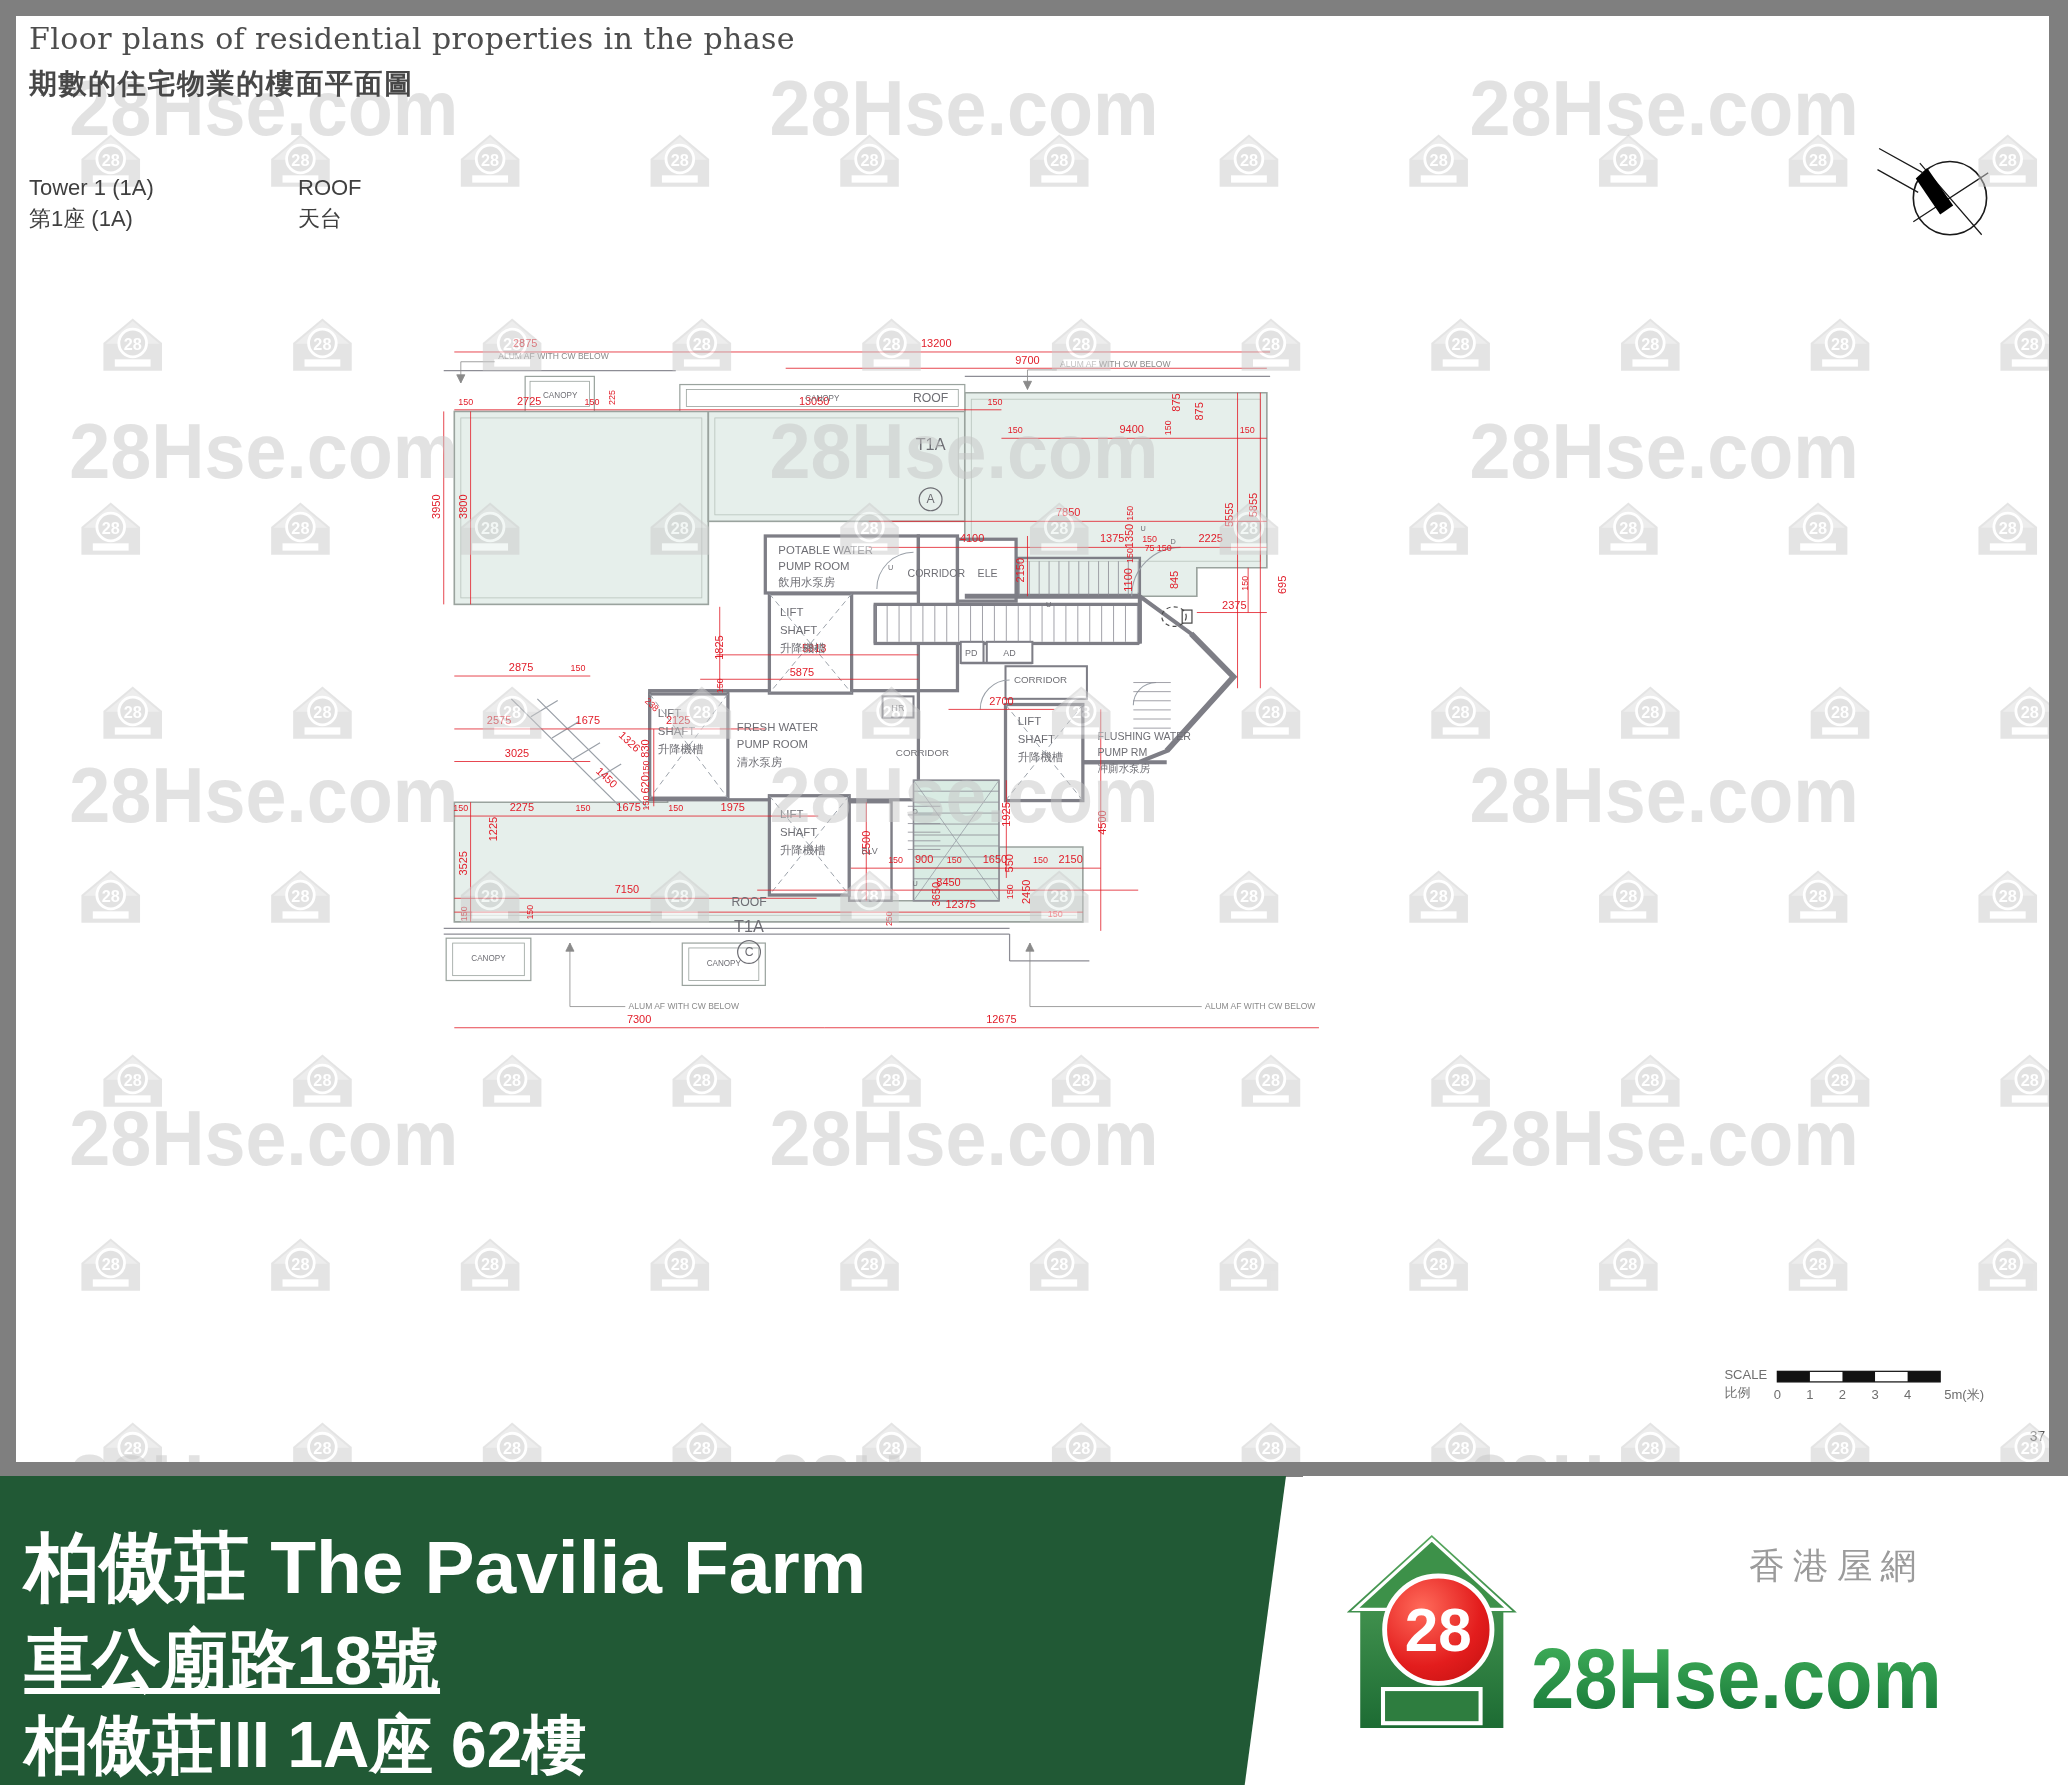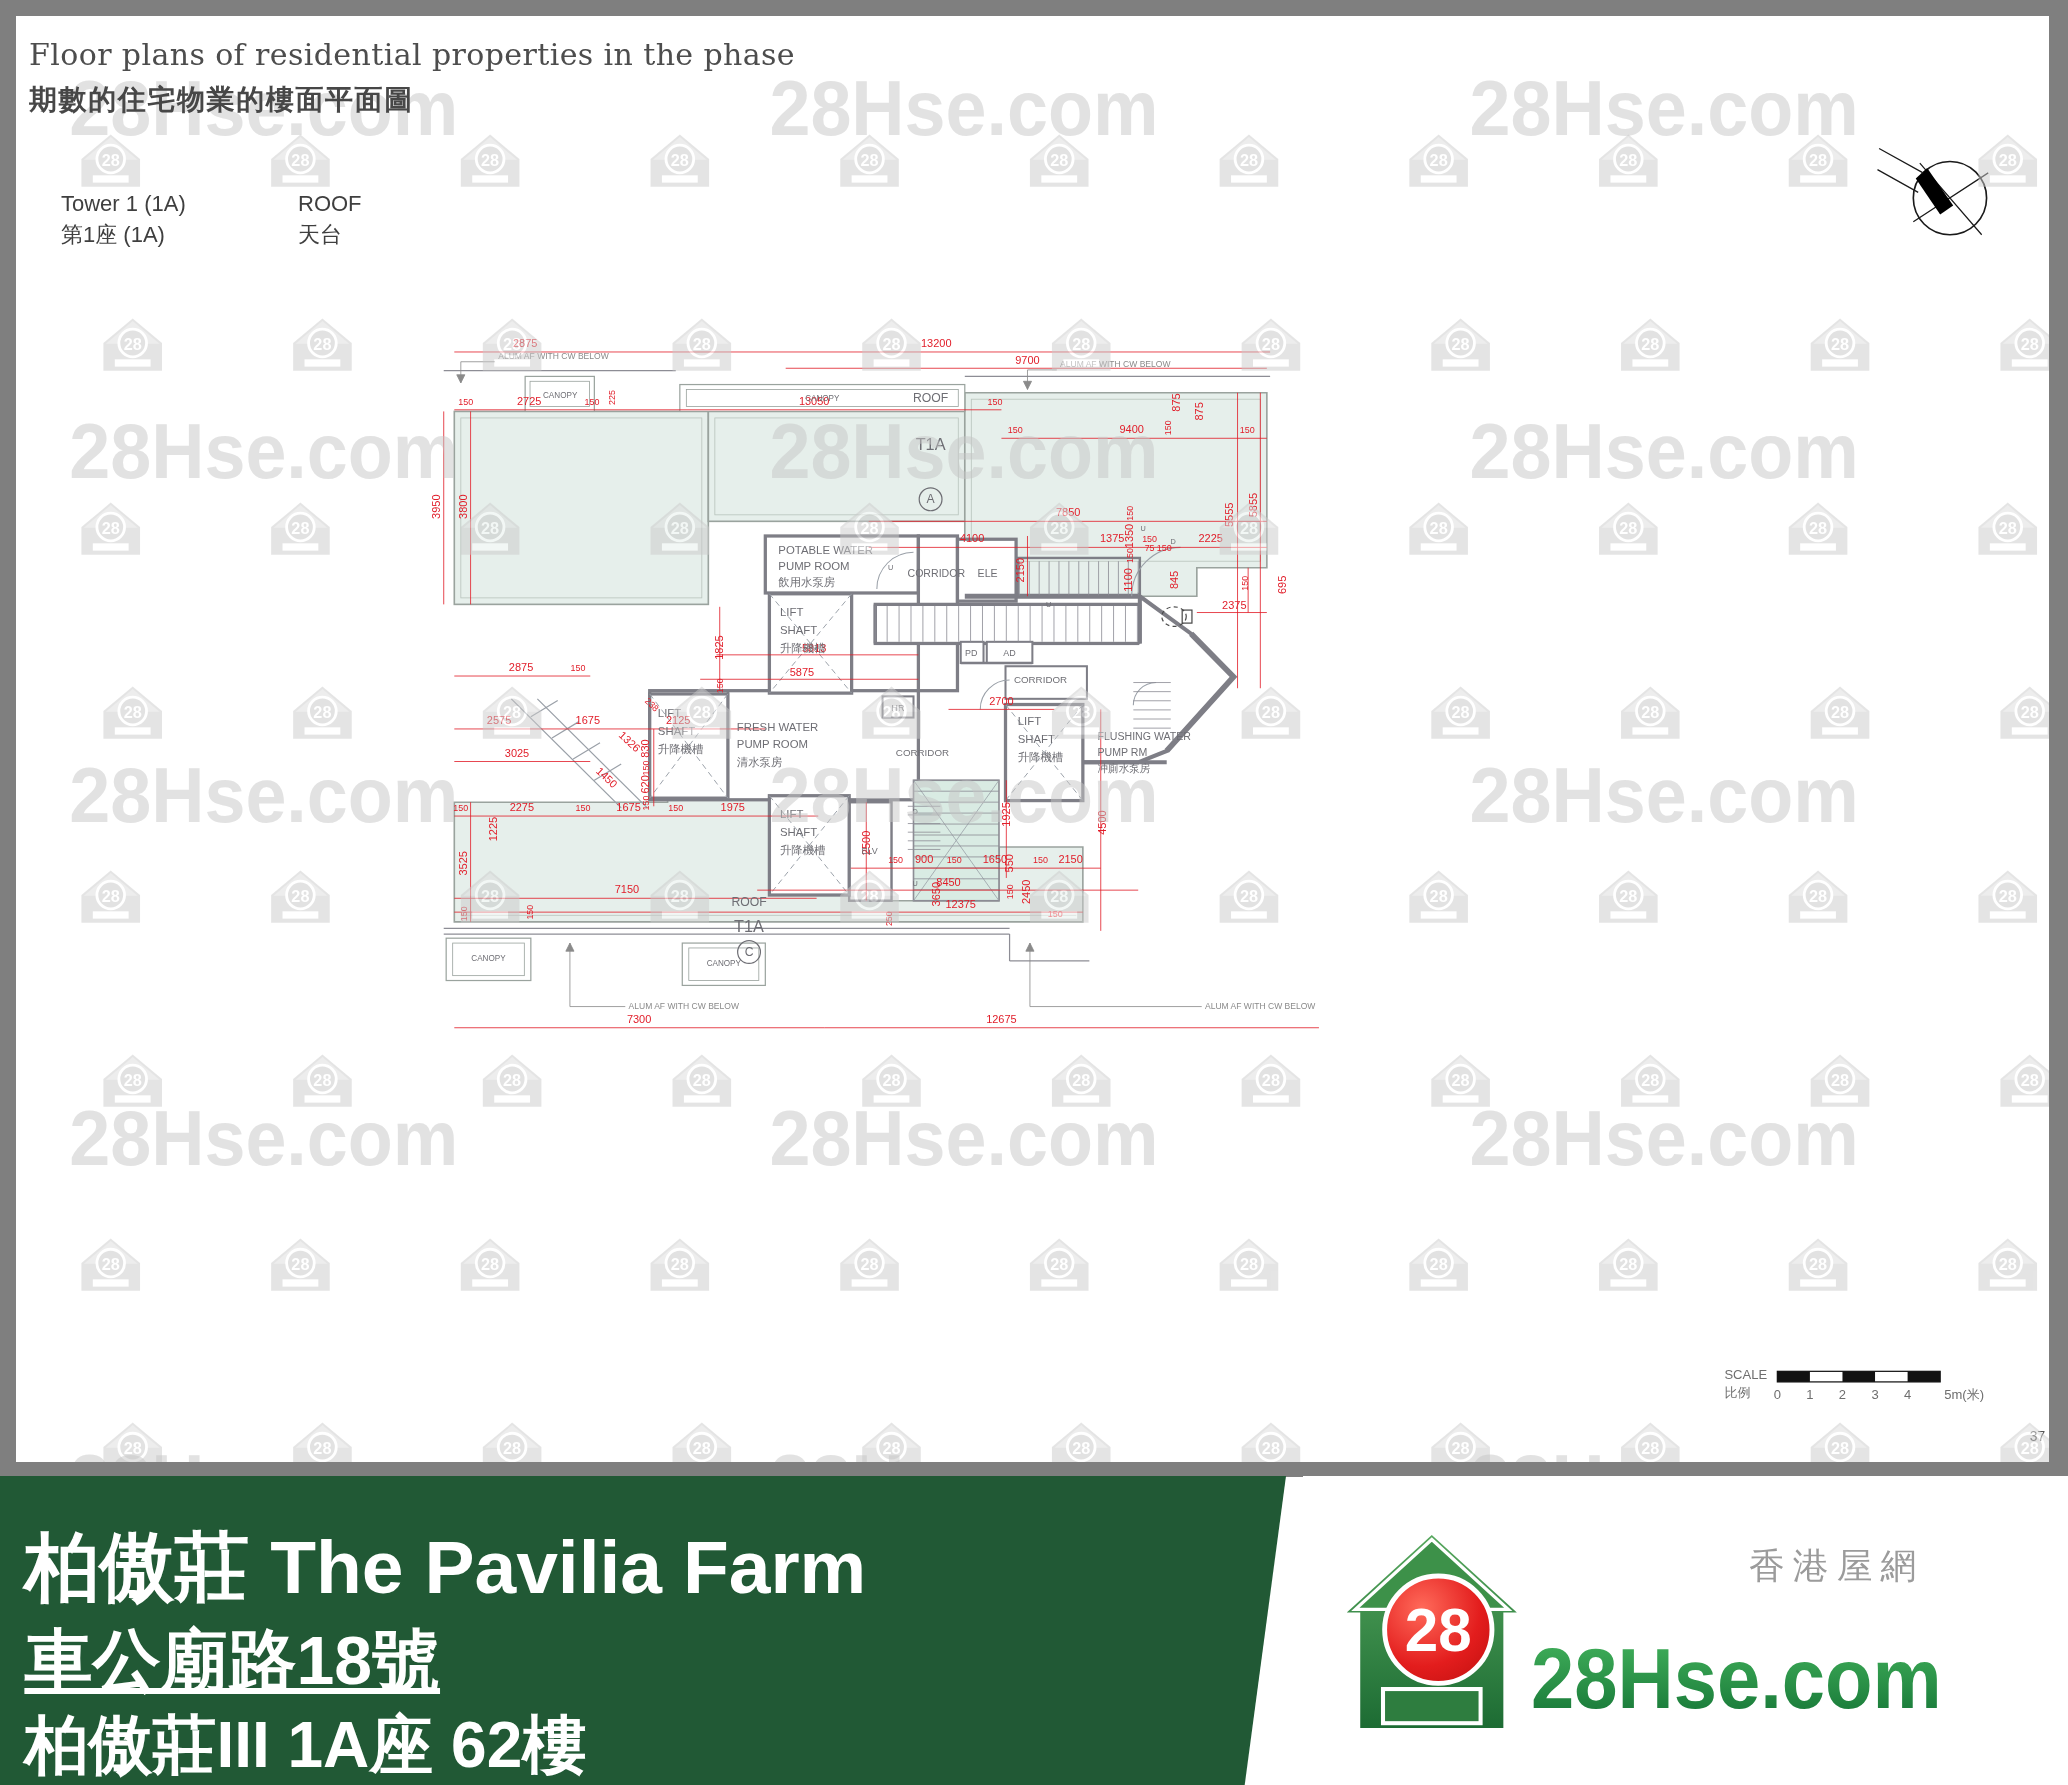--- a/index.html
+++ b/index.html
@@ -5,26 +5,26 @@
   html,body{margin:0;padding:0;background:#fff;}
   #page{position:relative;width:2068px;height:1786px;background:#fff;overflow:hidden;
         font-family:"Liberation Sans",sans-serif;}
   
   .bar{position:absolute;background:#7f7f7f;z-index:10;}
   #bar-top{left:0;top:0;width:2068px;height:16.3px;}
   #bar-left{left:0;top:0;width:16.3px;height:1462px;}
   #bar-right{left:2049px;top:0;width:19px;height:1462px;}
   #bar-mid{left:0;top:1462px;width:2068px;height:14.7px;}
   
-  #header{position:absolute;left:29px;top:37px;z-index:6;}
+  #header{position:absolute;left:29px;top:21px;z-index:6;}
   #title-en{font-family:"DejaVu Serif","Liberation Serif",serif;font-size:30px;color:#4d4d4d;letter-spacing:0.4px;}
   #title-zh{font-size:28px;color:#474747;font-weight:600;margin-top:9px;letter-spacing:1.6px;}
   .tower-row{position:absolute;top:151px;left:0;width:733px;}
   .tw{position:absolute;font-size:22px;color:#3f3f3f;line-height:31px;}
-  #tower-block{left:0;top:0;margin-left:32px;}
+  #tower-block{left:0;top:0;}
   #floor-block{left:269px;top:0;}
   
   #plan-svg{position:absolute;left:0;top:0;z-index:2;}
   
   #wm-svg{position:absolute;left:0;top:0;z-index:5;pointer-events:none;}
   
   
   #banner{position:absolute;left:0;top:1476px;width:1240px;height:356px;background:#215935;z-index:11;
           clip-path:polygon(0 0,100% 0,96.3% 100%,0 100%);color:#fff;padding-left:46px;}
   #banner .l1{position:absolute;left:24.4px;top:42px;font-size:75px;font-weight:bold;white-space:nowrap;}

